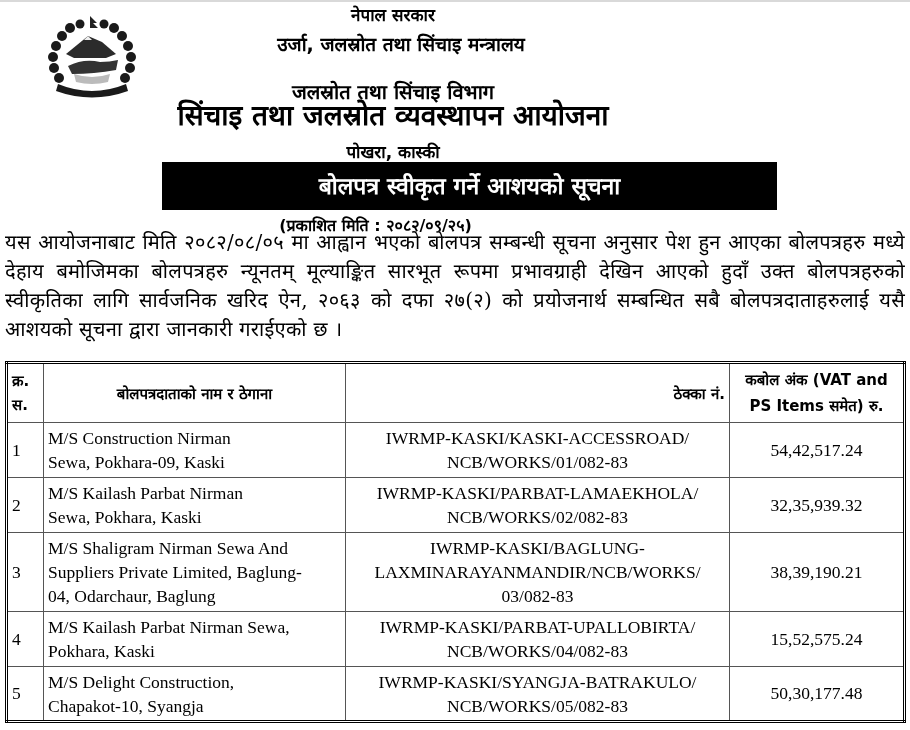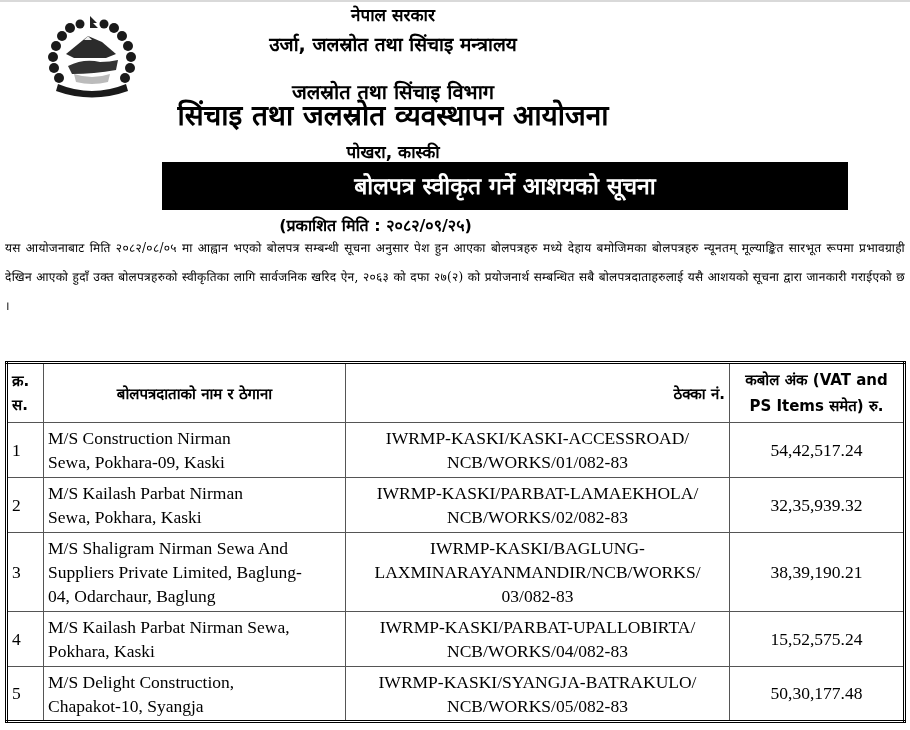--- a/index.html
+++ b/index.html
@@ -8,33 +8,33 @@
       position: relative; color: #000;
       font-family: "DejaVu Sans", sans-serif;
     }
     .topline { position: absolute; left: 0; top: 0; width: 910px; height: 2px; background: #d9d9d9; }
     .emblem { position: absolute; left: 44px; top: 14px; width: 96px; height: 86px; }
     .head-line {
       position: absolute; left: 0; width: 786px; text-align: center;
       font-family: "DejaVu Sans", sans-serif; font-weight: bold; white-space: nowrap;
     }
     .h1 { top: 3px; font-size: 17px; left: 0; }
-    .h2 { top: 31px; font-size: 19px; }
+    .h2 { top: 31px; font-size: 19px; padding-left: 8px; }
     .h3 { top: 78px; font-size: 20px; }
     .h4 { top: 95px; font-size: 28px; }
     .h5 { top: 140px; font-size: 17px; }
     .title-bar {
-      position: absolute; left: 162px; top: 162px; width: 686px; height: 48px;
+      position: absolute; left: 162px; top: 162px; width: 615px; height: 48px;
       background: #000; color: #fff; text-align: center;
       font-weight: bold; font-size: 23px; line-height: 48px; white-space: nowrap;
     }
     .pub-date { position: absolute; left: 0; width: 751px; top: 214px; text-align: center; font-weight: bold; font-size: 16px; }
     .para {
-      position: absolute; left: 5px; top: 234px; width: 900px;
-      font-family: "DejaVu Serif", serif; font-size: 12px; line-height: 29px;
+      position: absolute; left: 5px; top: 228px; width: 900px;
+      font-family: "DejaVu Serif", serif; font-size: 20px; line-height: 29px;
       text-align: justify; letter-spacing: 0.3px;
     }
     table.bids {
       position: absolute; left: 5px; top: 361px; width: 901px;
       border-collapse: collapse; border: 3px double #000;
       font-family: "Liberation Serif", serif; font-size: 17.5px;
     }
     table.bids td, table.bids th { border: 1px solid #555; padding: 0 4px; vertical-align: middle; }
     table.bids th { font-family: "DejaVu Sans", sans-serif; font-weight: bold; font-size: 15px; height: 58px; }
     .th-sn { width: 27px; text-align: left; line-height: 24px; }

